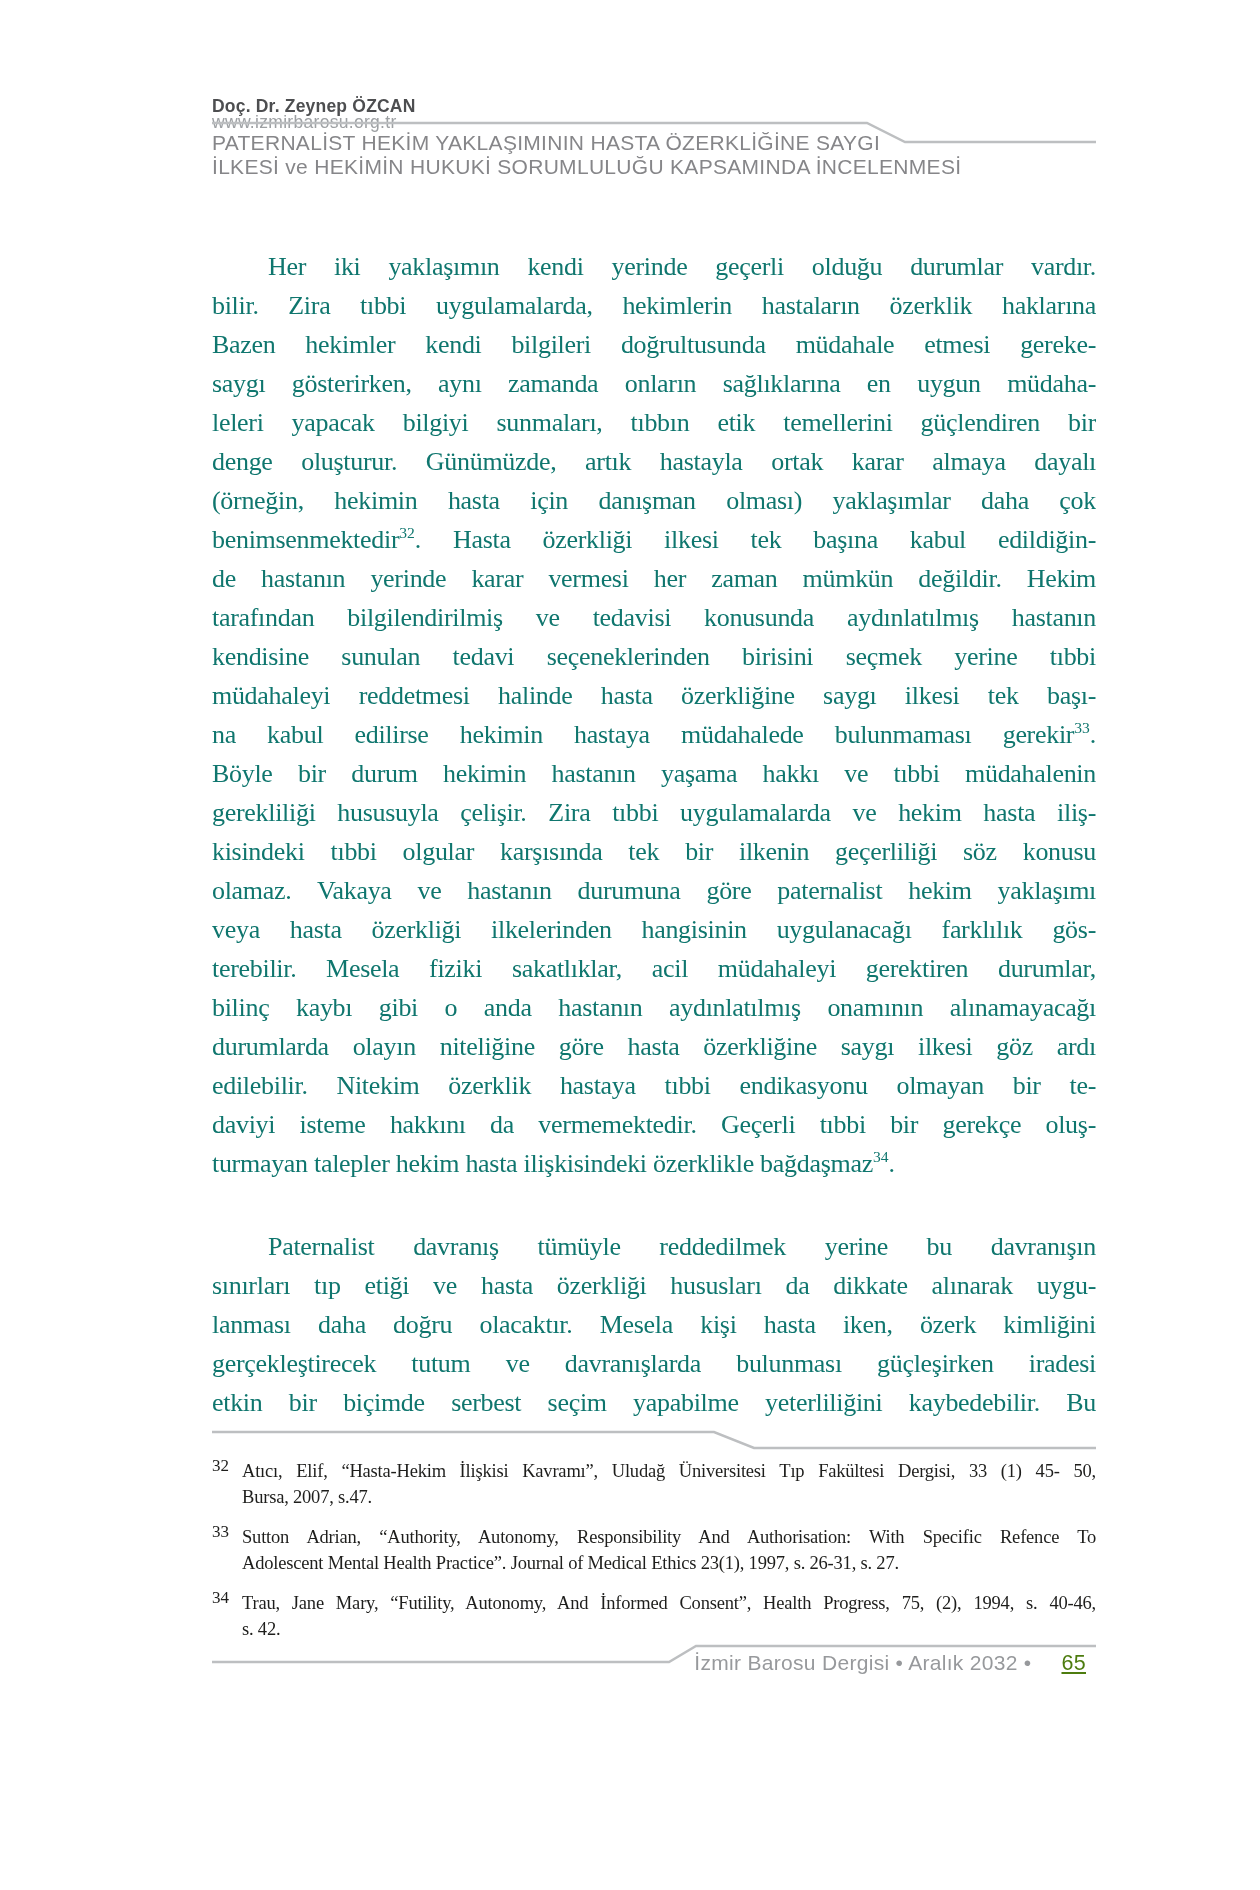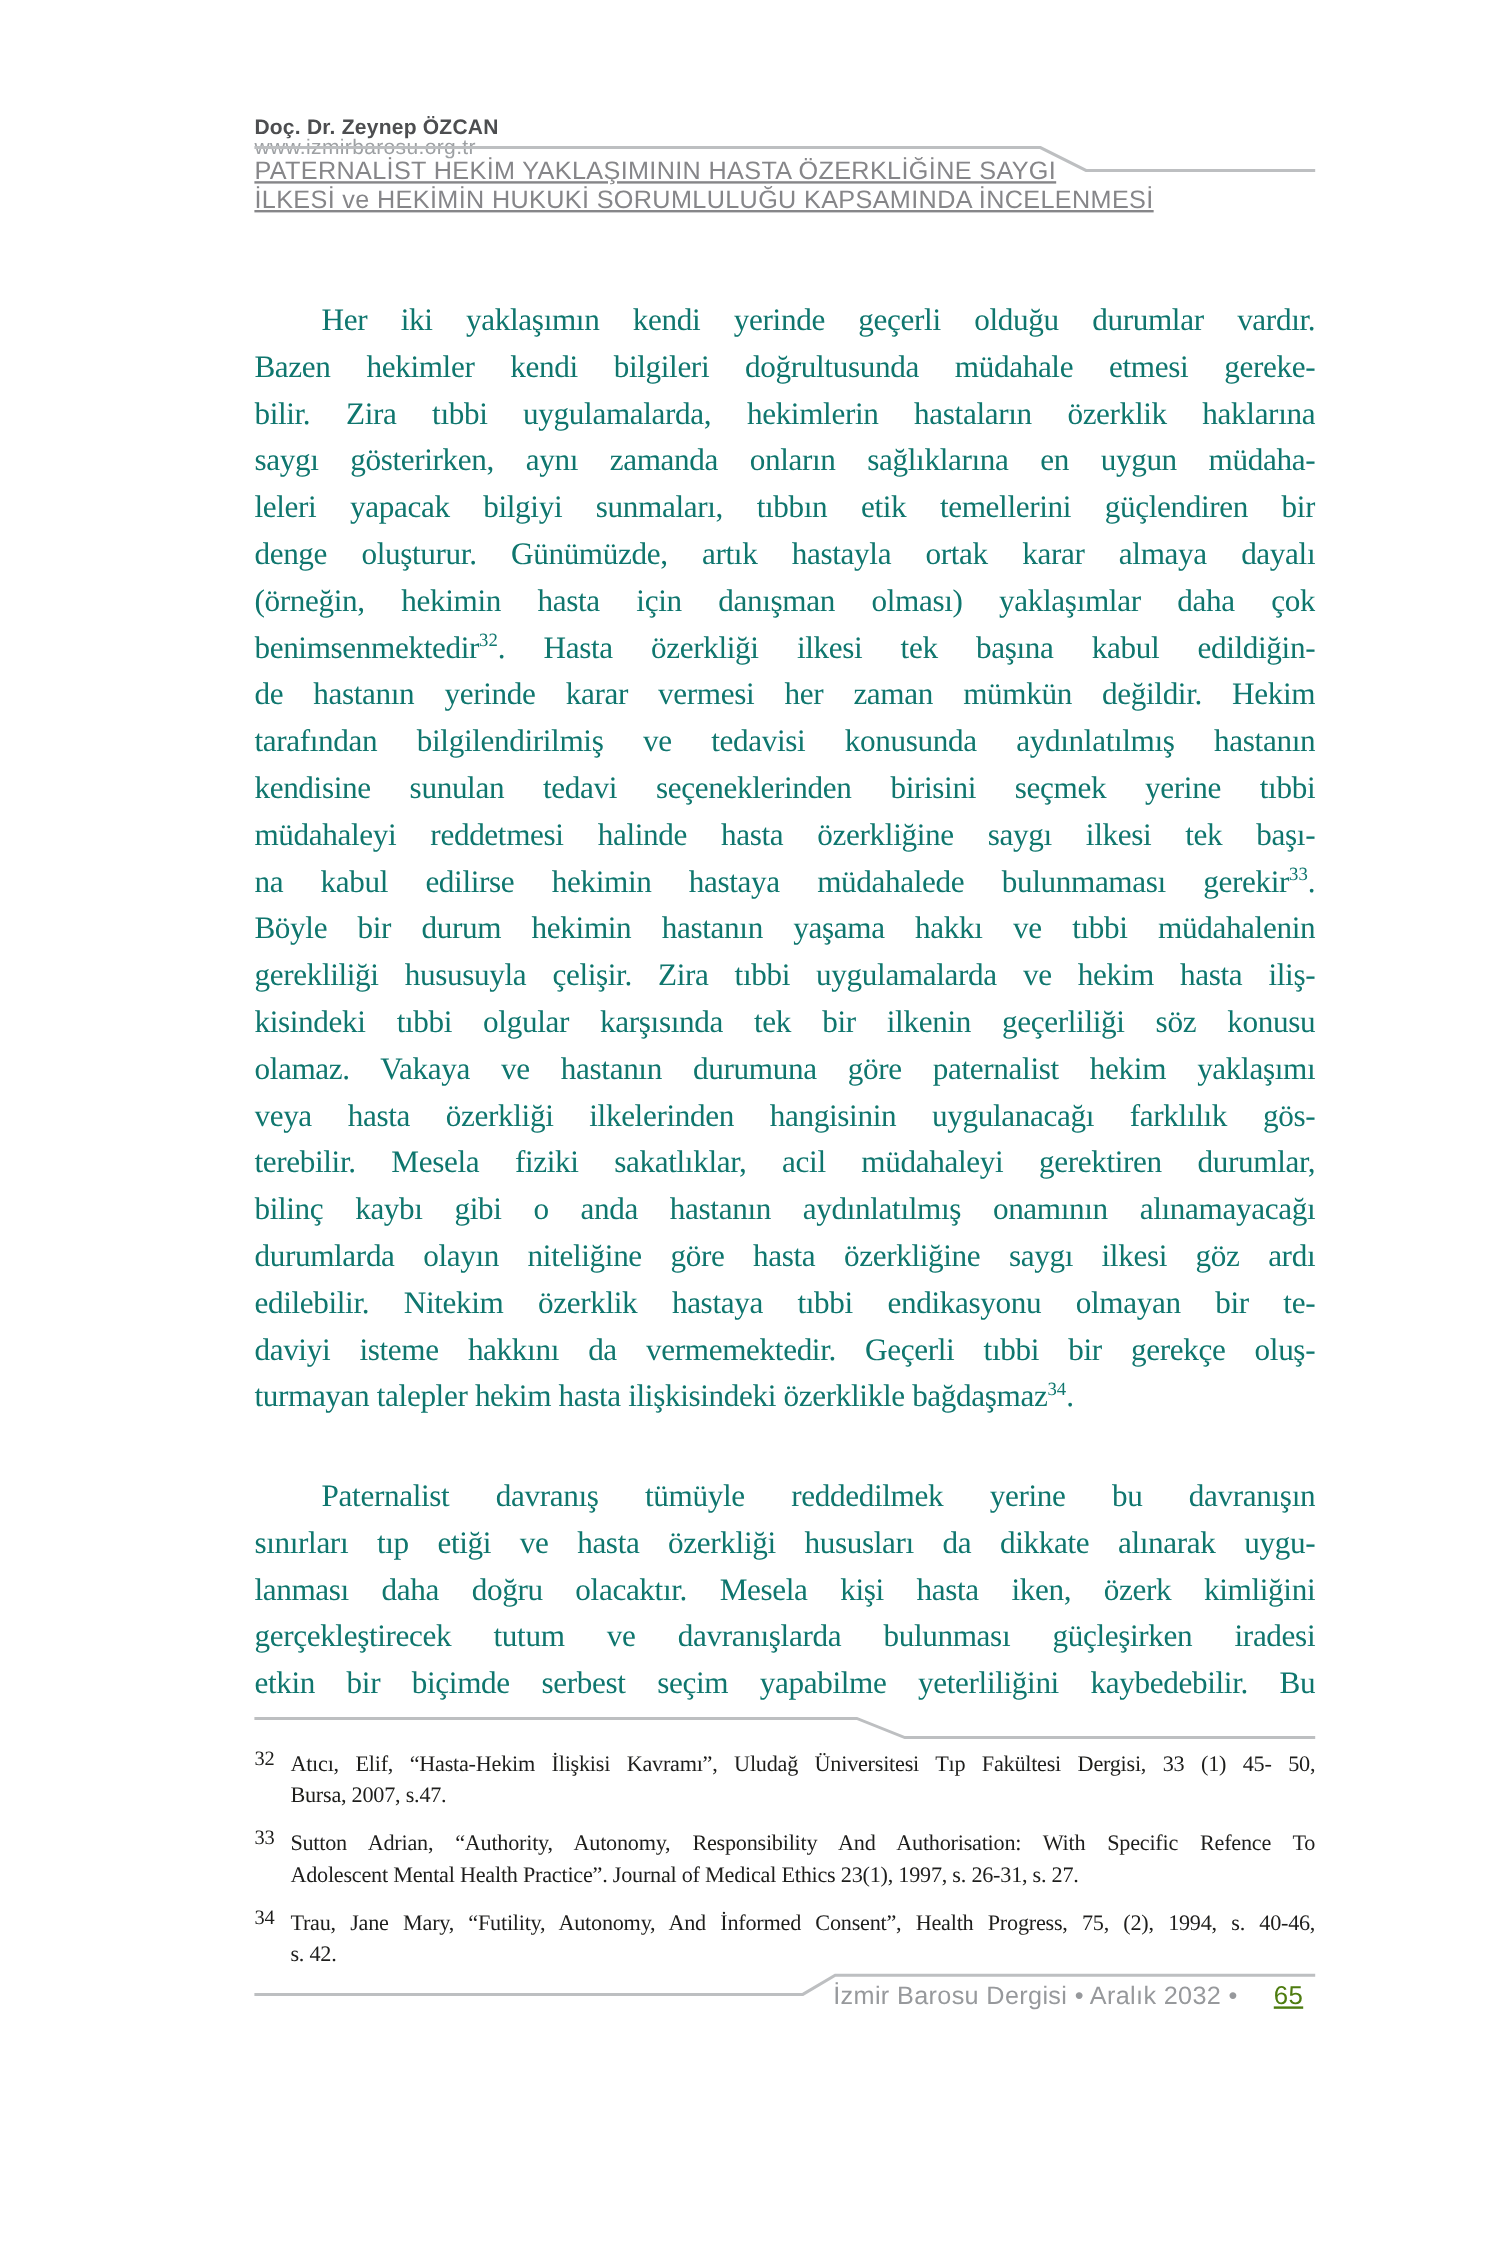--- a/index.html
+++ b/index.html
@@ -7,21 +7,21 @@
         font-family:"Liberation Serif","DejaVu Serif",serif;margin-left:24px;}
   .deco{position:absolute;left:0;top:0;pointer-events:none;}
   .deco polyline{fill:none;stroke:#bdbfc1;stroke-width:2.5;}
 
   
   .author{position:absolute;left:188px;top:96px;
           font:700 17.5px "Liberation Sans",sans-serif;color:#4d4e50;letter-spacing:.2px;}
   .www{position:absolute;left:188px;top:112px;width:881px;
        font:400 17.5px "Liberation Sans",sans-serif;color:#9da0a3;letter-spacing:.3px;}
   .title{position:absolute;left:188px;top:131px;width:940px;
-         font:400 21px "Liberation Sans",sans-serif;color:#868689;line-height:23.5px;letter-spacing:.3px;text-decoration:underline;}
+         font:400 21px "Liberation Sans",sans-serif;color:#868689;line-height:23.5px;letter-spacing:.3px;}
 
   
   .bodytext{position:absolute;left:188px;top:247px;width:884px;
             font-size:26px;line-height:39px;color:#0f766e;letter-spacing:-0.3px;}
   .paragraph + .paragraph{margin-top:44px;}
   .bline{height:39px;overflow:hidden;text-align:justify;text-align-last:justify;}
   .bline.noend{text-align-last:left;}
   .bline.indent{text-indent:56px;}
   sup{font-size:60%;line-height:0;vertical-align:super;letter-spacing:0;}
 
@@ -53,22 +53,22 @@
 
   <svg class="deco" width="1260" height="1890" viewBox="0 0 1260 1890">
     <polyline points="188,123 843,123 881,142 1072,142"></polyline>
     <polyline points="188,1432 690,1432 730,1448 1072,1448"></polyline>
     <polyline points="188,1662 645,1662 672,1646 1072,1646"></polyline>
   </svg>
 
   <main class="bodytext" id="body-text">
       <div class="paragraph">
         <div class="bline indent">Her iki yaklaşımın kendi yerinde geçerli olduğu durumlar vardır.</div>
+        <div class="bline">bilir. Zira tıbbi uygulamalarda, hekimlerin hastaların özerklik haklarına</div>
         <div class="bline">Bazen hekimler kendi bilgileri doğrultusunda müdahale etmesi gereke-</div>
-        <div class="bline">bilir. Zira tıbbi uygulamalarda, hekimlerin hastaların özerklik haklarına</div>
         <div class="bline">saygı gösterirken, aynı zamanda onların sağlıklarına en uygun müdaha-</div>
         <div class="bline">leleri yapacak bilgiyi sunmaları, tıbbın etik temellerini güçlendiren bir</div>
         <div class="bline">denge oluşturur. Günümüzde, artık hastayla ortak karar almaya dayalı</div>
         <div class="bline">(örneğin, hekimin hasta için danışman olması) yaklaşımlar daha çok</div>
         <div class="bline">benimsenmektedir<sup>32</sup>. Hasta özerkliği ilkesi tek başına kabul edildiğin-</div>
         <div class="bline">de hastanın yerinde karar vermesi her zaman mümkün değildir. Hekim</div>
         <div class="bline">tarafından bilgilendirilmiş ve tedavisi konusunda aydınlatılmış hastanın</div>
         <div class="bline">kendisine sunulan tedavi seçeneklerinden birisini seçmek yerine tıbbi</div>
         <div class="bline">müdahaleyi reddetmesi halinde hasta özerkliğine saygı ilkesi tek başı-</div>
         <div class="bline">na kabul edilirse hekimin hastaya müdahalede bulunmaması gerekir<sup>33</sup>.</div>

